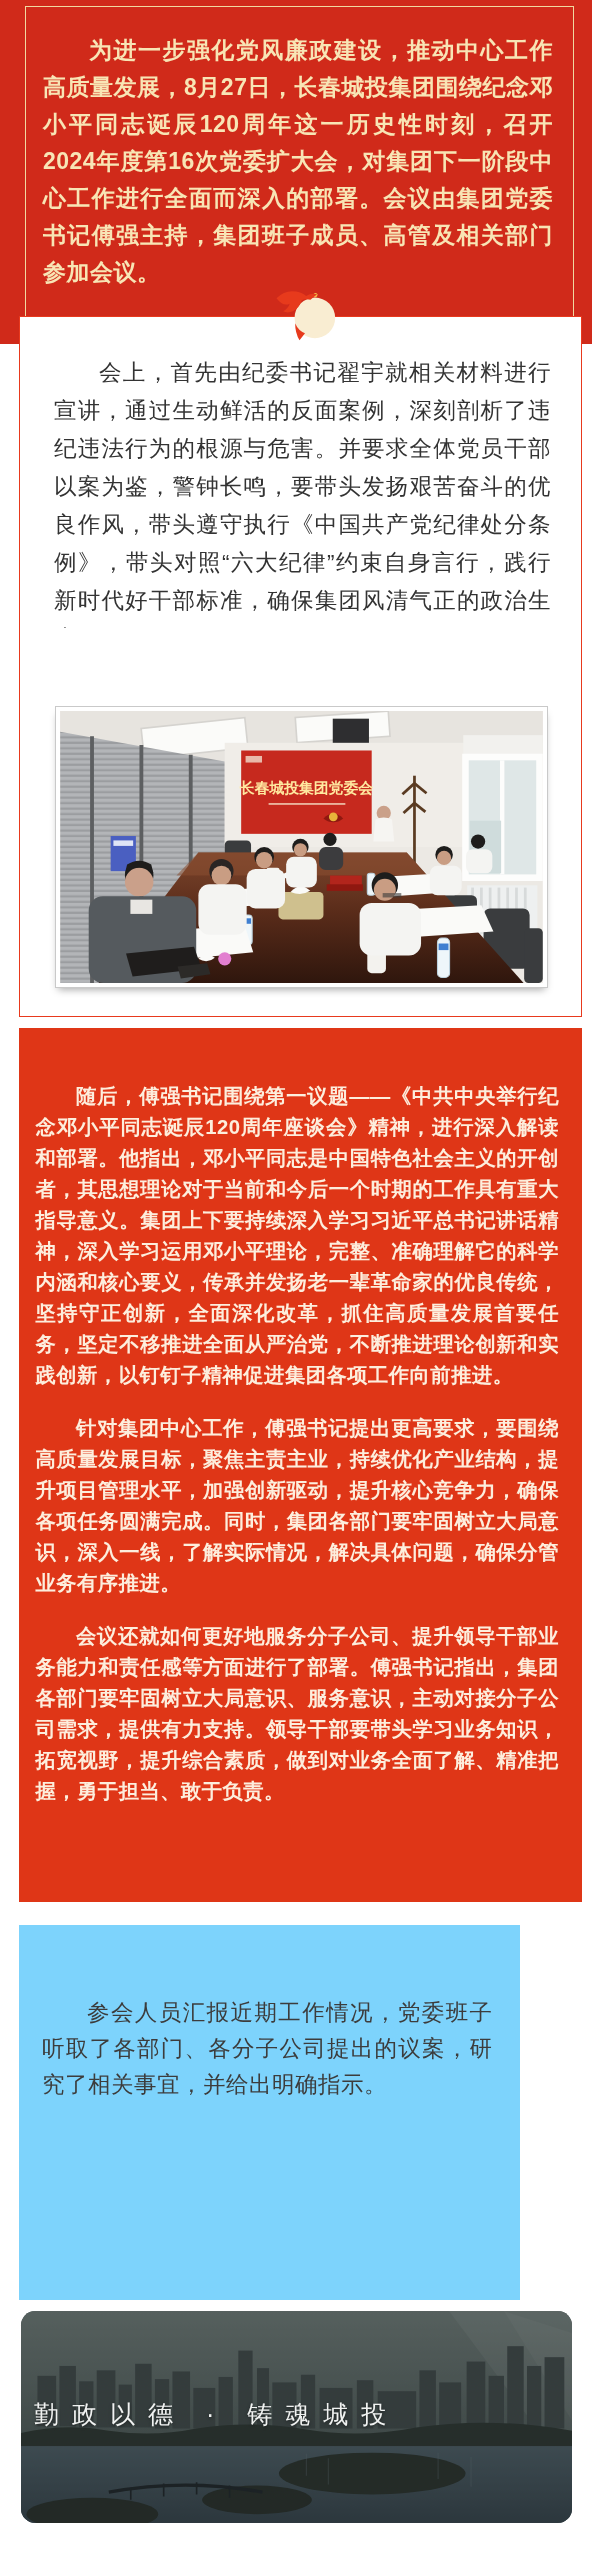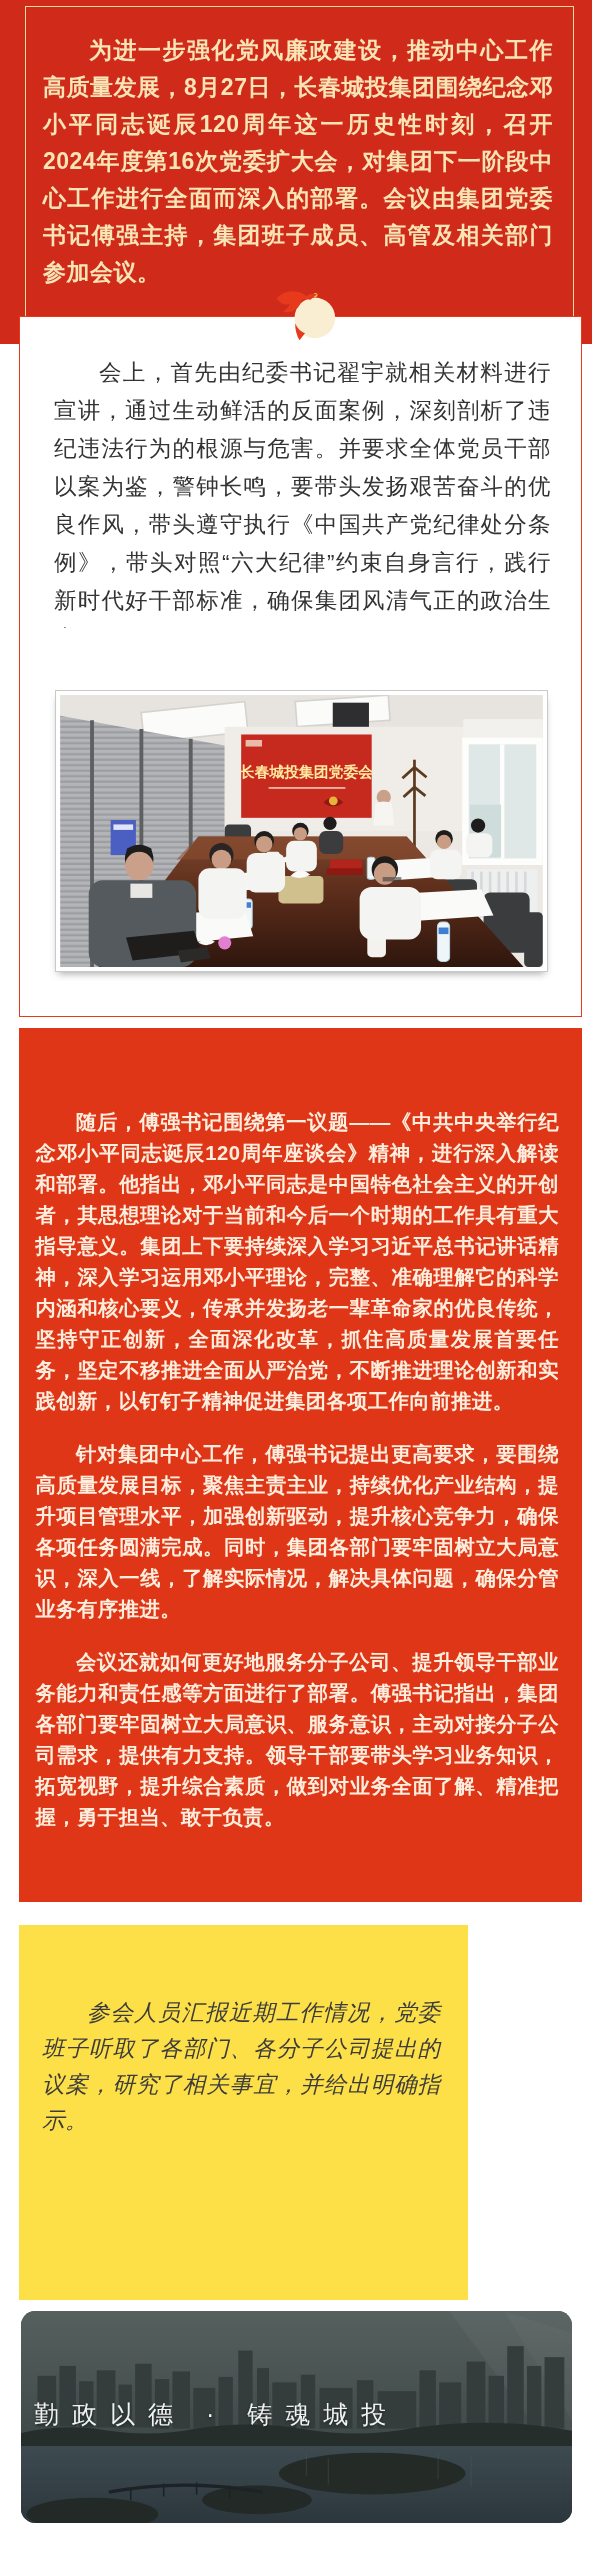--- a/index.html
+++ b/index.html
@@ -14,36 +14,36 @@
         color:#f8e5b5;font-size:23px;line-height:37px;font-weight:bold;
         text-indent:2em;text-align:justify;letter-spacing:0.5px;}
 
   
   .report-card{position:absolute;top:316px;left:19px;width:563px;height:701px;
         background:#ffffff;border:1.6px solid #e8391d;box-sizing:border-box;}
   .divider-icon{position:absolute;top:-32px;left:50%;margin-left:-30px;width:68px;height:57px;z-index:3;}
   .report-text{position:absolute;top:37px;left:34px;right:30px;height:274px;overflow:hidden;
         color:#333333;font-size:22.5px;line-height:38px;font-weight:400;
         text-indent:2em;text-align:justify;letter-spacing:0.5px;}
-  .photo-frame{position:absolute;top:373px;left:50%;margin-left:-246px;width:493px;height:282px;
+  .photo-frame{position:absolute;top:389px;left:50%;margin-left:-246px;width:493px;height:282px;
         background:#ffffff;border:0.5px solid #c9c9c9;box-sizing:border-box;padding:4.4px;
         box-shadow:0 5.5px 7.7px -3.3px rgba(0,0,0,0.35);}
   .photo-frame svg{display:block;width:483px;height:272px;}
 
   
   .deploy-section{position:absolute;top:1028px;left:19px;width:563px;height:874px;
         background:#df3617;overflow:hidden;}
   .deploy-section p{margin:0 0 22px 0;padding:0 23px 0 16.5px;
         color:#fdeedd;font-size:20.3px;line-height:31px;font-weight:bold;
         text-indent:2em;text-align:justify;letter-spacing:0.5px;}
-  .deploy-inner{padding-top:79px;}
-
-  
-  .summary-section{position:absolute;top:1925px;left:19px;width:449px;height:375px;
-        background:#fde047;overflow:hidden;font-style:italic;}
+  .deploy-inner{padding-top:53px;}
+
+  
+  .summary-section{position:absolute;top:1925px;left:19px;width:501px;height:375px;
+        background:#7dd3fc;overflow:hidden;}
   .summary-section p{margin:0 0 16.5px 0;padding:0 27.4px 0 23px;
         color:#3c3c3c;font-size:22.5px;line-height:36px;font-weight:400;
         text-indent:2em;text-align:justify;letter-spacing:0.5px;}
   .summary-inner{padding-top:70px;}
 
   
   .footer-banner{position:absolute;top:2311px;left:21px;width:551px;height:212px;
         border-radius:14.3px;overflow:hidden;background:#4c585c;}
   .footer-banner svg{display:block;width:551px;height:212px;}
   .banner-slogan{position:absolute;top:87px;left:0;right:0;

